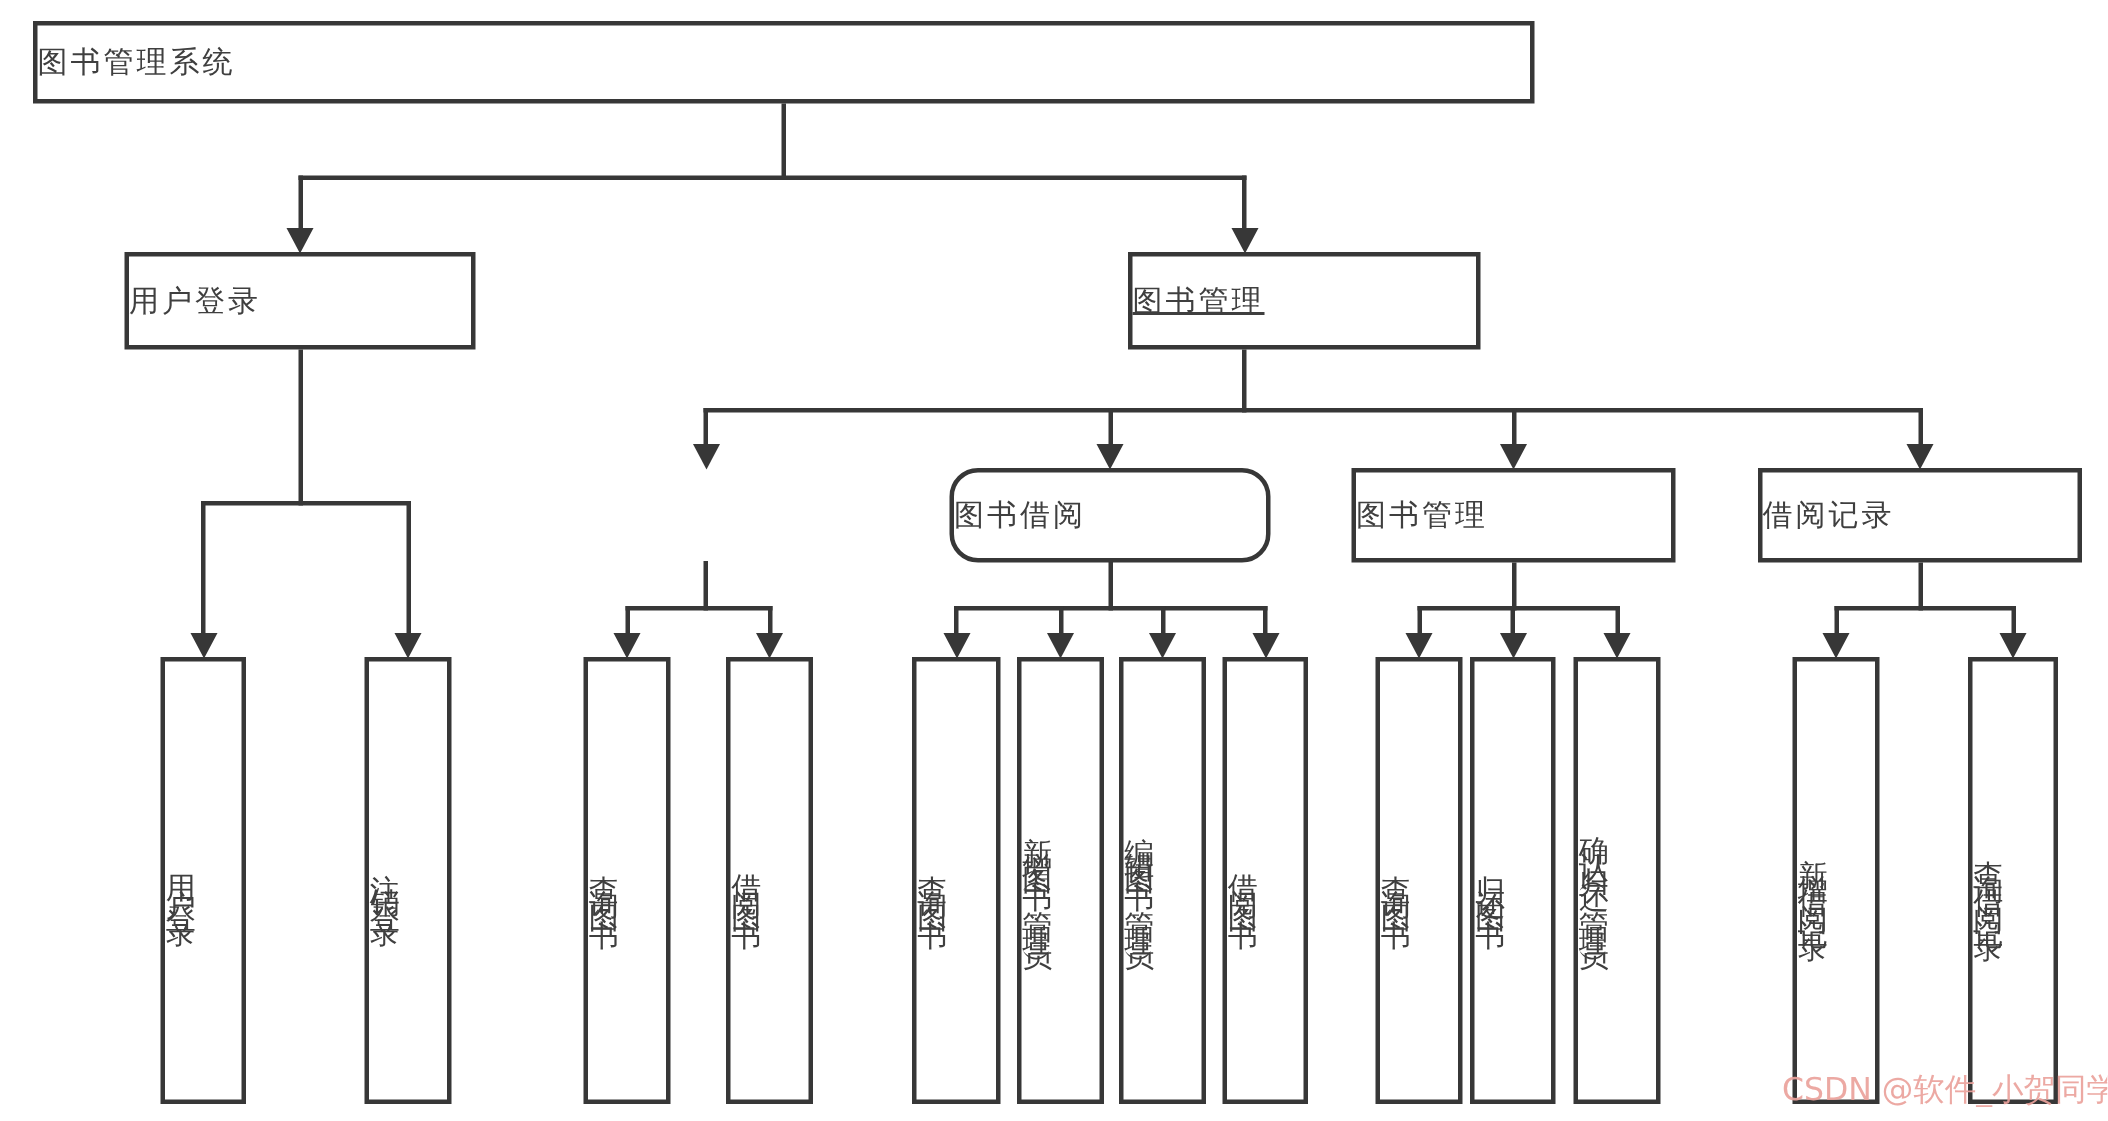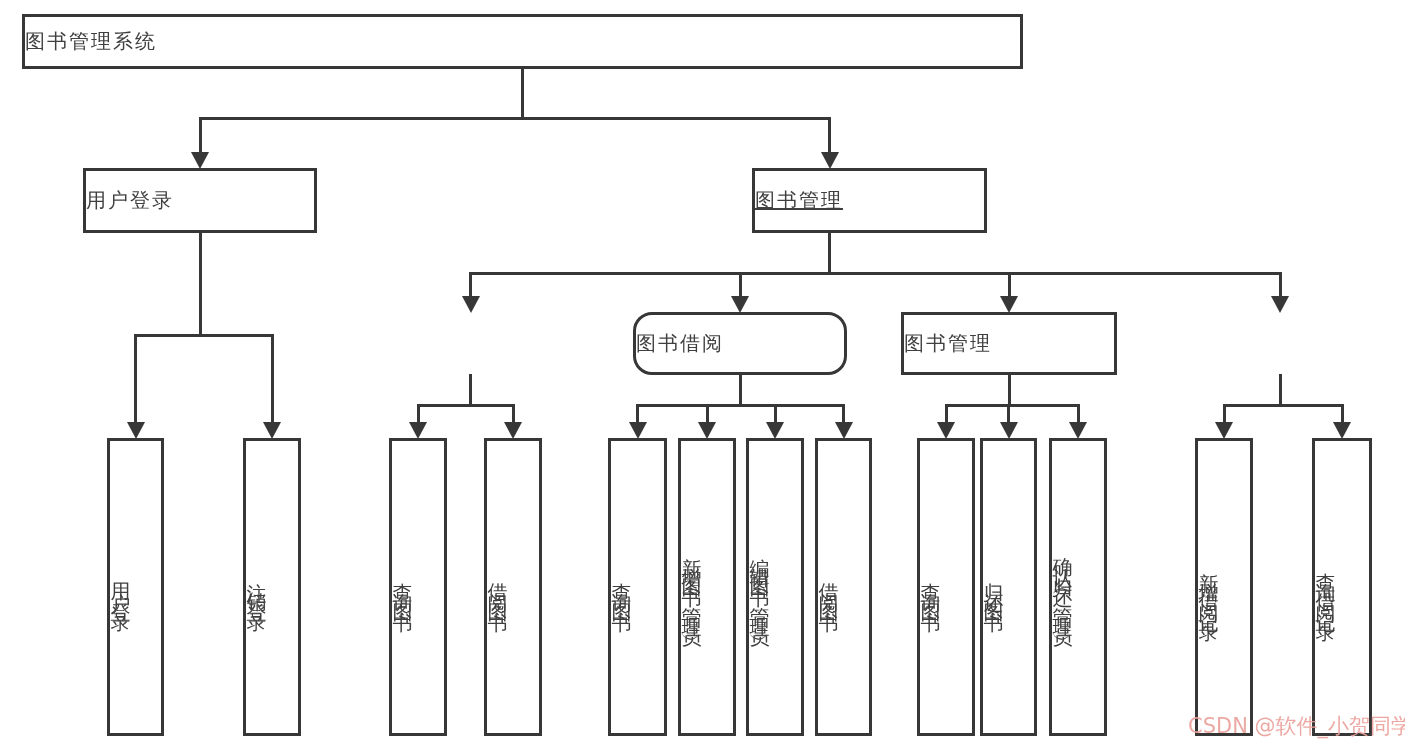--- a/index.html
+++ b/index.html
@@ -74,20 +74,23 @@
       <span class="lbl">用户登录</span>
     </div>
     <div class="node" style="left: 752px; top: 168px; width: 235px; height: 65px; text-decoration: underline;">
       <span class="lbl">图书管理</span>
     </div>
     <div class="node" style="left: 633px; top: 312px; width: 214px; height: 63px; border-radius: 19px;">
       <span class="lbl">图书借阅</span>
     </div>
     <div class="node" style="left: 901px; top: 312px; width: 216px; height: 63px;">
       <span class="lbl">图书管理</span>
+    </div>
+    <div class="node" style="left: 1172px; top: 312px; width: 216px; height: 63px;">
+      <span class="lbl">借阅记录</span>
     </div>
     <div class="node vertical" style="left: 107px; top: 438px; width: 57px; height: 298px;">
       <span class="lbl">用户登录</span>
     </div>
     <div class="node vertical" style="left: 243px; top: 438px; width: 58px; height: 298px;">
       <span class="lbl">注销登录</span>
     </div>
     <div class="node vertical" style="left: 389px; top: 438px; width: 58px; height: 298px;">
       <span class="lbl">查询图书</span>
     </div>

